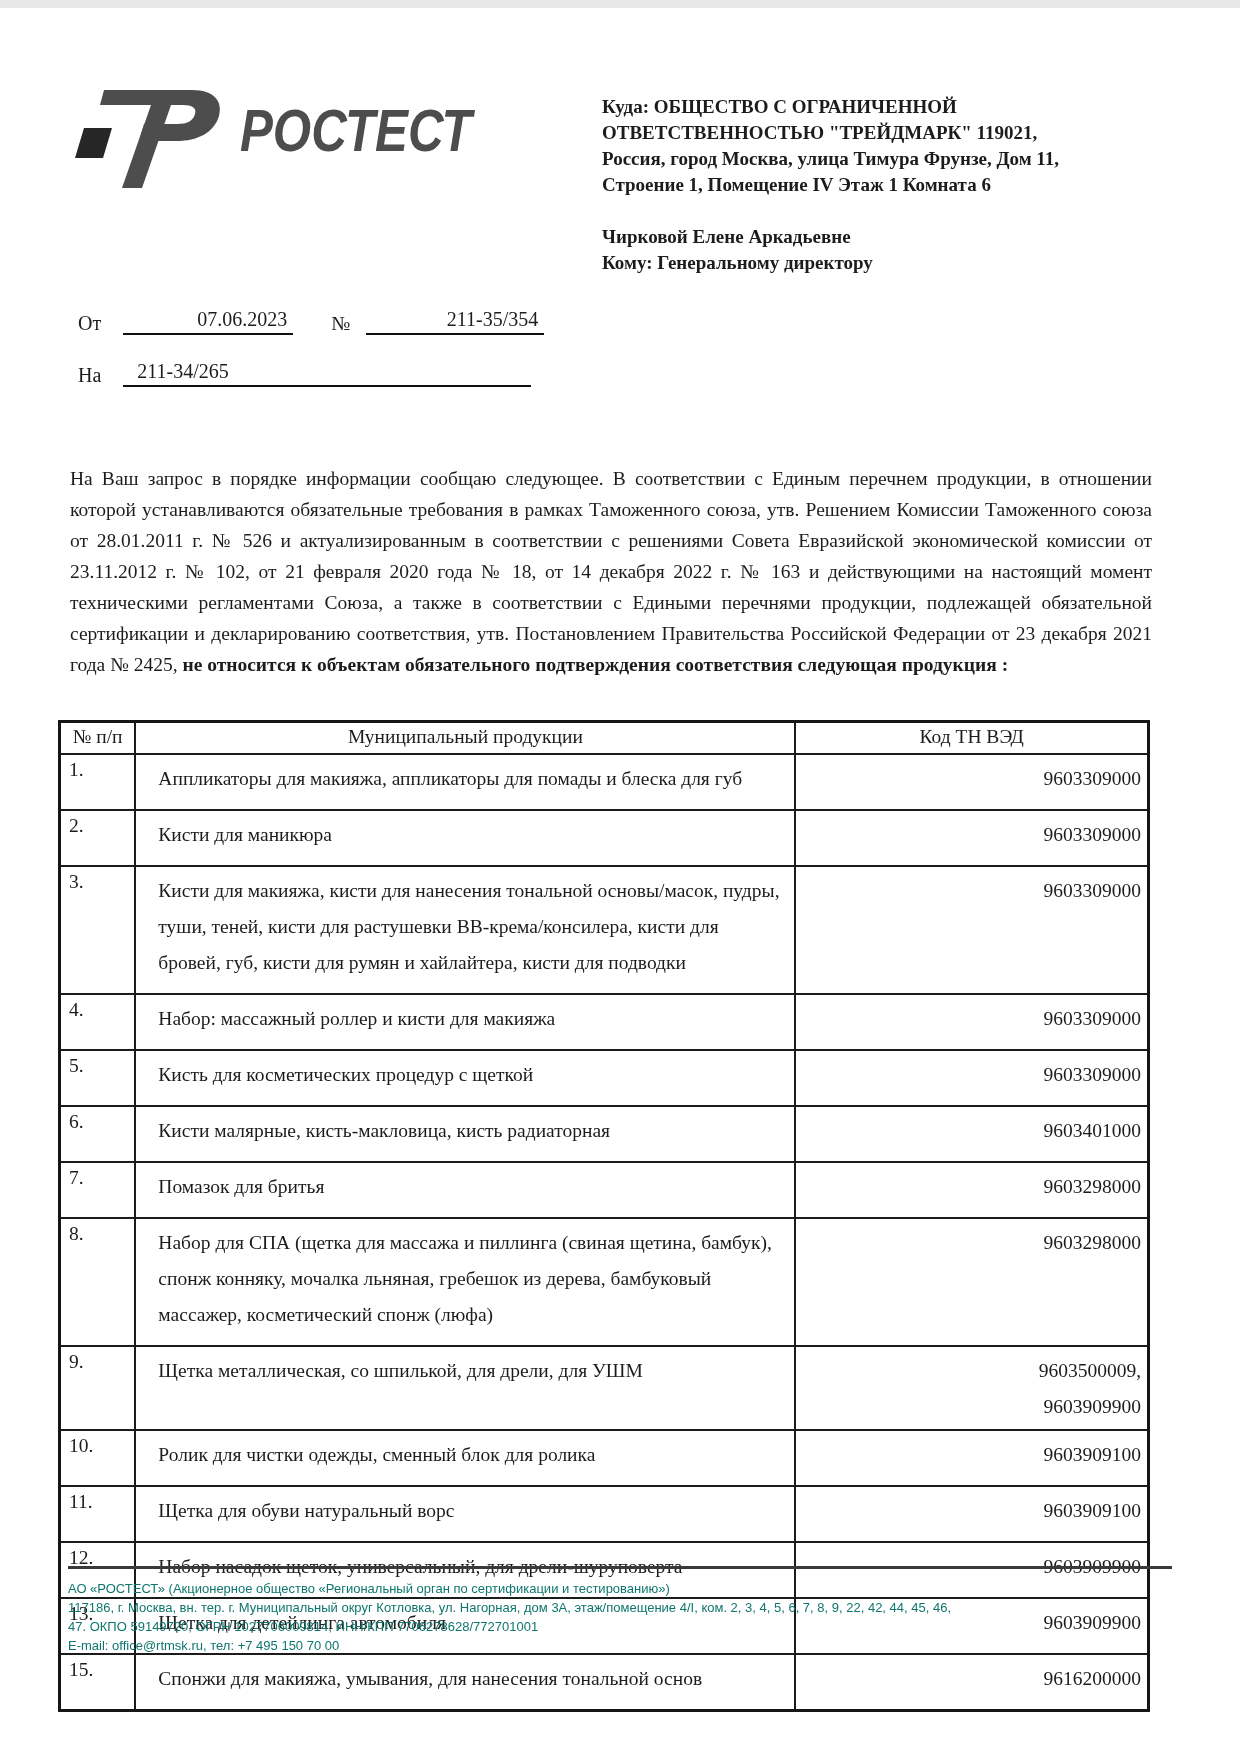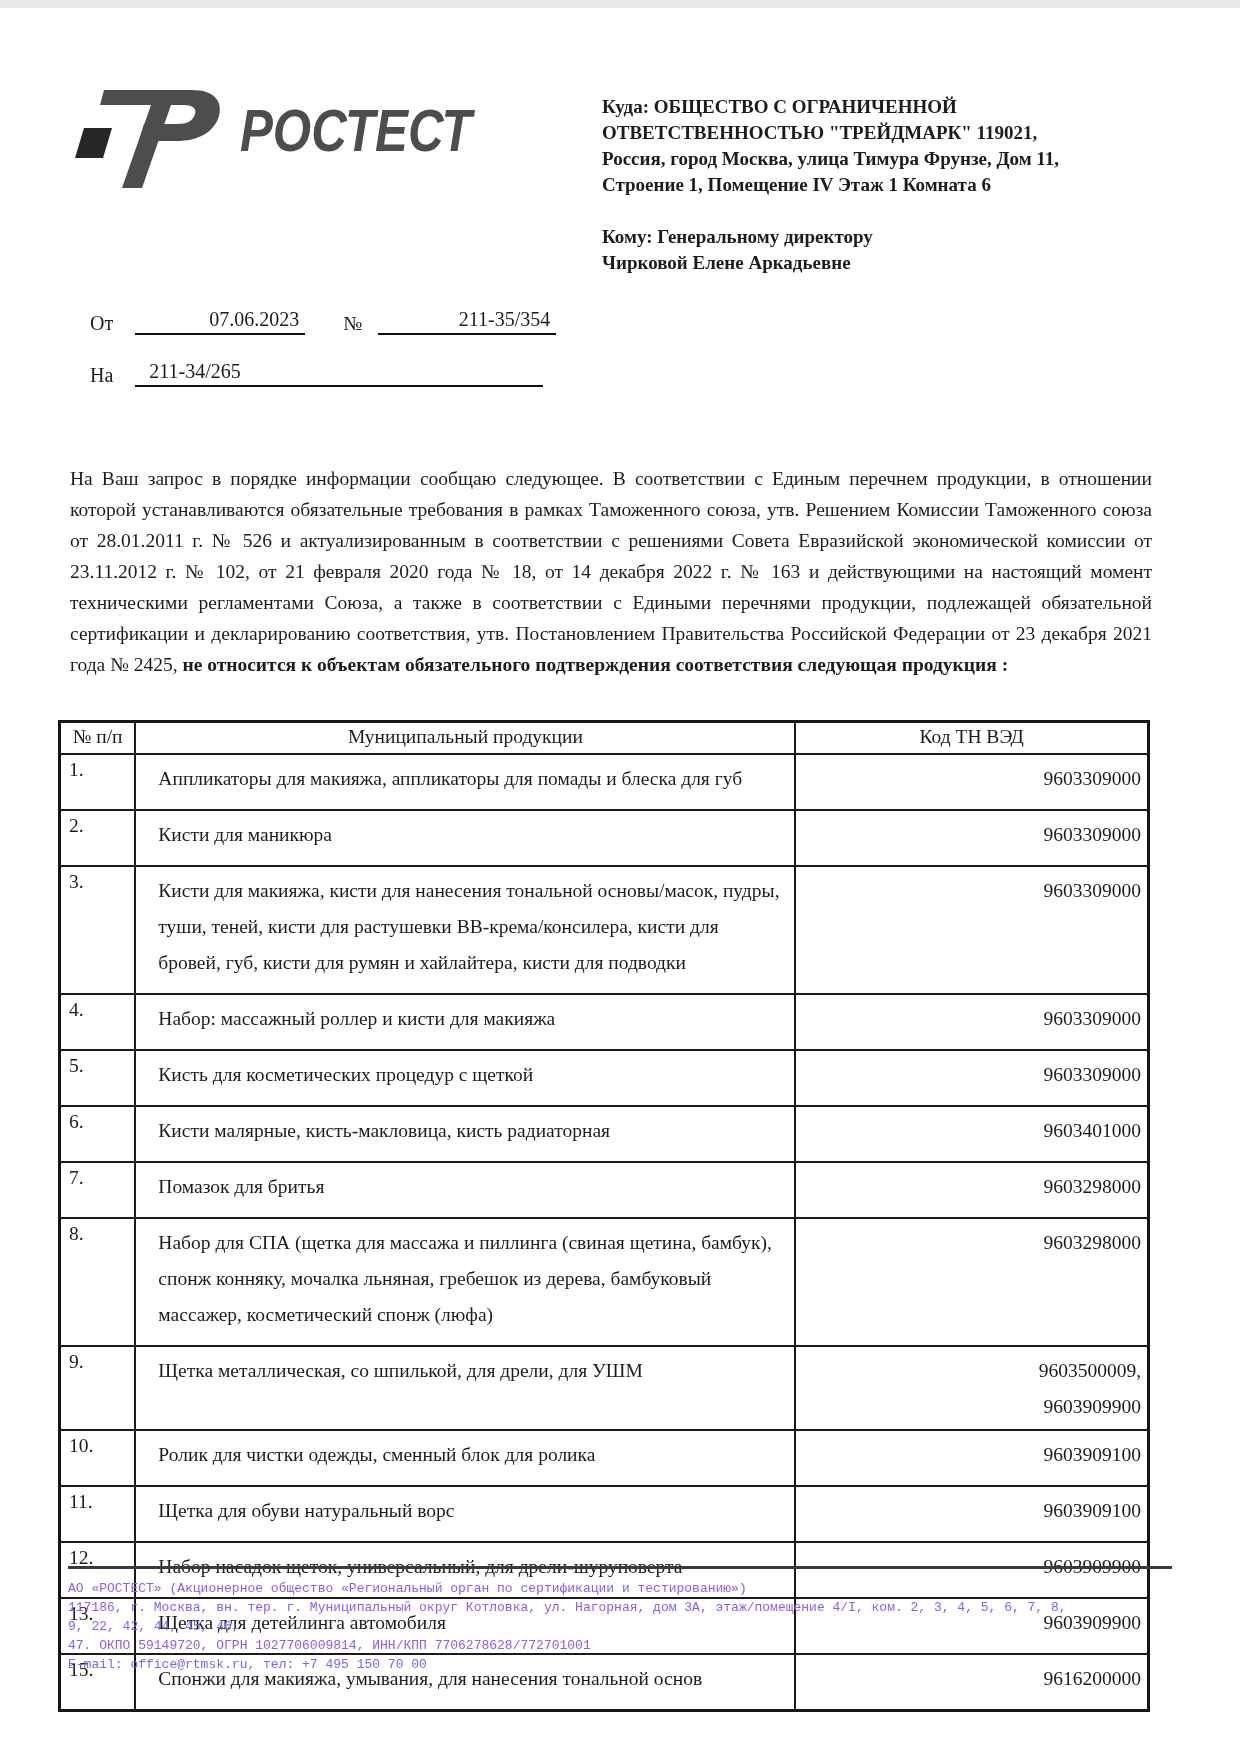--- a/index.html
+++ b/index.html
@@ -29,21 +29,21 @@
     transform-origin: left top;
     margin-left: 14px; margin-top: 22px;
     white-space: nowrap;
   }
   .recipient {
     position: absolute; top: 86px; left: 532px; width: 478px;
     font-size: 19px; line-height: 26px; font-weight: bold;
   }
   .recipient .attention { margin-top: 26px; }
 
-  .ref-line { position: absolute; left: 20px; font-size: 20px; }
+  .ref-line { position: absolute; left: 8px; font-size: 20px; }
   .ref-from { top: 300px; display: flex; align-items: flex-end; }
   .ref-na   { top: 352px; display: flex; align-items: flex-end; }
   .ref-label { margin-right: 22px; }
   .ref-field {
     display: inline-block; border-bottom: 2px solid #111;
     text-align: right; padding: 0 6px 2px 6px;
   }
   .f-date { width: 170px; }
   .f-num  { width: 178px; margin-left: 0; }
   .ref-no-label { margin: 0 16px 0 38px; }
@@ -77,22 +77,22 @@
   td.c-num { padding: 4px 6px 8px 8px; }
   td.c-name { padding: 6px 14px 12px 22px; line-height: 36px; }
   td.c-code { text-align: right; padding: 6px 6px 4px; white-space: pre-line; line-height: 36px; }
 
   
   .footer {
     position: absolute; left: 68px; top: 1558px; width: 1104px;
   }
   .footer-rule { border-top: 3px solid #3a3a3a; margin-bottom: 10px; }
   .footer-lines {
-    font-family: Liberation Mono, monospace;
-    font-size: 13px; line-height: 19px; color: #8b5cf6;
+    font-family: Liberation Sans, sans-serif;
+    font-size: 13px; line-height: 19px; color: #0f766e;
     width: 1010px;
   }
 </style>
 </head>
 <body>
 
 <div class="page">
   <div class="content">
 
     <div class="letterhead">
@@ -109,22 +109,22 @@
         </span>
         <span class="logo-text">РОСТЕСТ</span>
       </div>
 
       <div class="recipient">
         <div>
           <span>Куда: ОБЩЕСТВО С ОГРАНИЧЕННОЙ ОТВЕТСТВЕННОСТЬЮ "ТРЕЙДМАРК"</span>
           <span>119021, Россия, город Москва, улица Тимура Фрунзе, Дом 11, Строение 1, Помещение IV Этаж 1 Комната 6</span>
         </div>
         <div class="attention">
+          <div>Чирковой Елене Аркадьевне</div>
           <div>Кому: Генеральному директору</div>
-          <div>Чирковой Елене Аркадьевне</div>
         </div>
       </div>
 
       <div class="ref-line ref-from">
         <span class="ref-label">От</span>
         <span class="ref-field f-date">07.06.2023</span>
         <span class="ref-label ref-no-label">№</span>
         <span class="ref-field f-num">211-35/354</span>
       </div>
 

